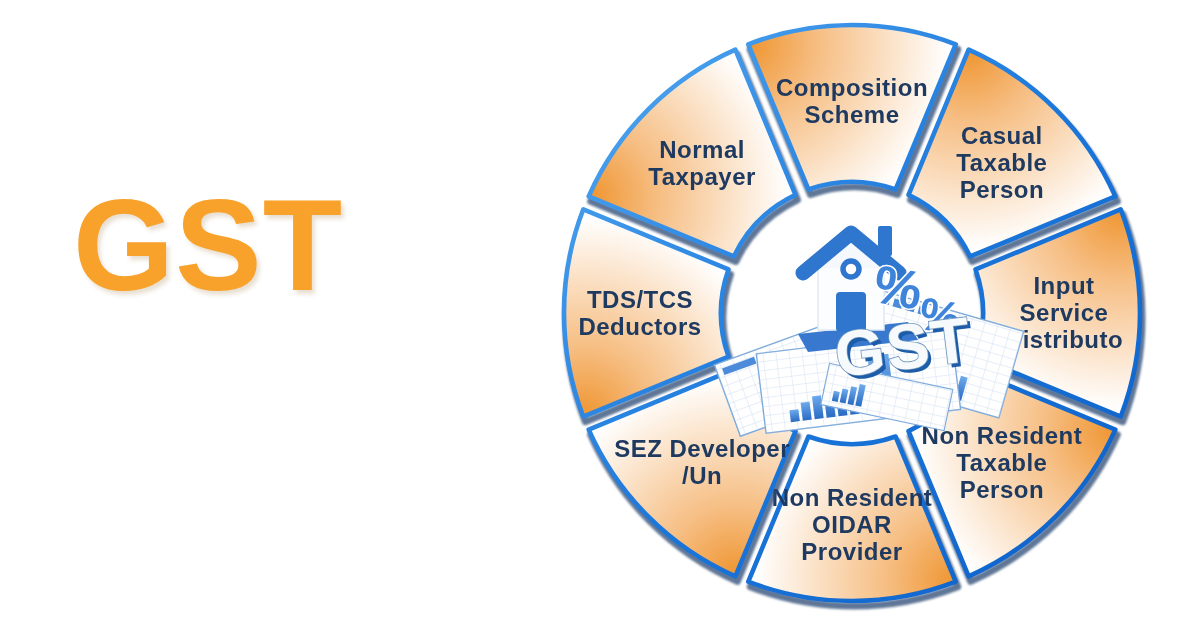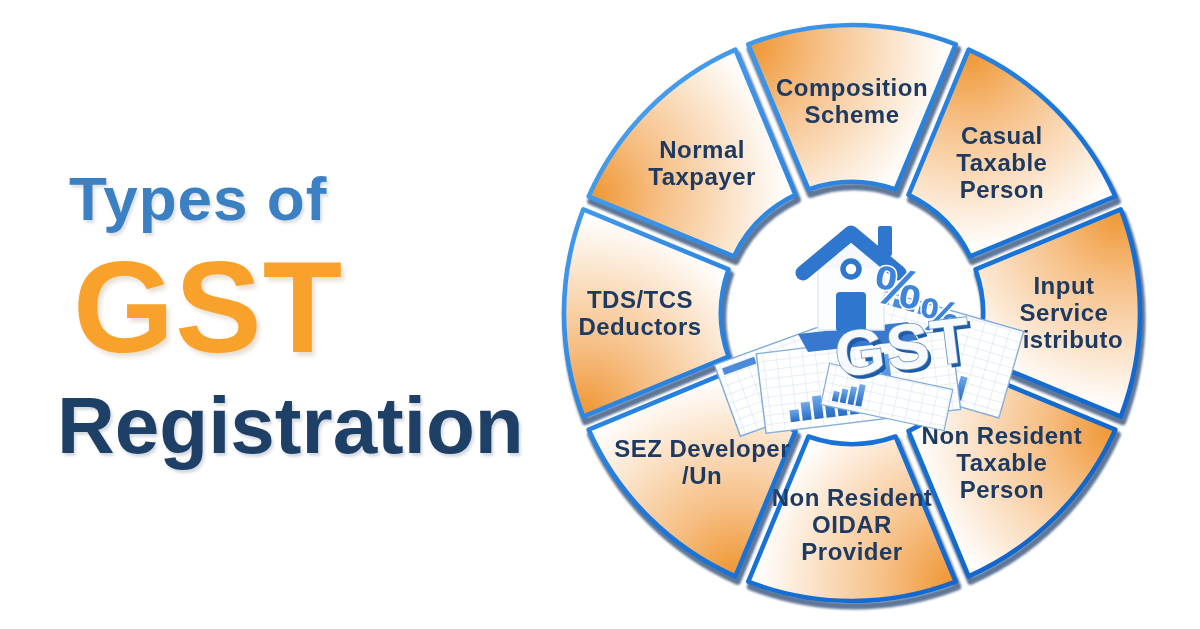--- a/index.html
+++ b/index.html
@@ -21,23 +21,21 @@
   .pct{font-weight:700;fill:#3E84DA;stroke:#ffffff;stroke-width:3px;paint-order:stroke;}
   .gst3d-back{font-size:64px;font-weight:700;fill:#1D5CA8;letter-spacing:2px;}
   .gst3d{font-size:64px;font-weight:700;fill:#F7FAFD;stroke:#6C93BC;stroke-width:1.6px;paint-order:stroke;letter-spacing:2px;}
 </style>
 </head>
 <body>
 
 <div class="canvas">
 
   <div class="title">
-    <div class="t1">Types of</div>
     <div class="t2">GST</div>
-    <div class="t3">Registration</div>
   </div>
 
   <svg id="wheel-svg" width="1200" height="629" viewBox="0 0 1200 629">
     <defs id="wheel-defs">
       <linearGradient id="strokeGrad" gradientUnits="userSpaceOnUse" x1="560" y1="30" x2="1150" y2="600">
         <stop offset="0" stop-color="#55ABF2"></stop>
         <stop offset="0.5" stop-color="#1B77DB"></stop>
         <stop offset="1" stop-color="#0C5FC6"></stop>
       </linearGradient>
       <linearGradient id="barGrad" x1="0" y1="0" x2="0" y2="1">

